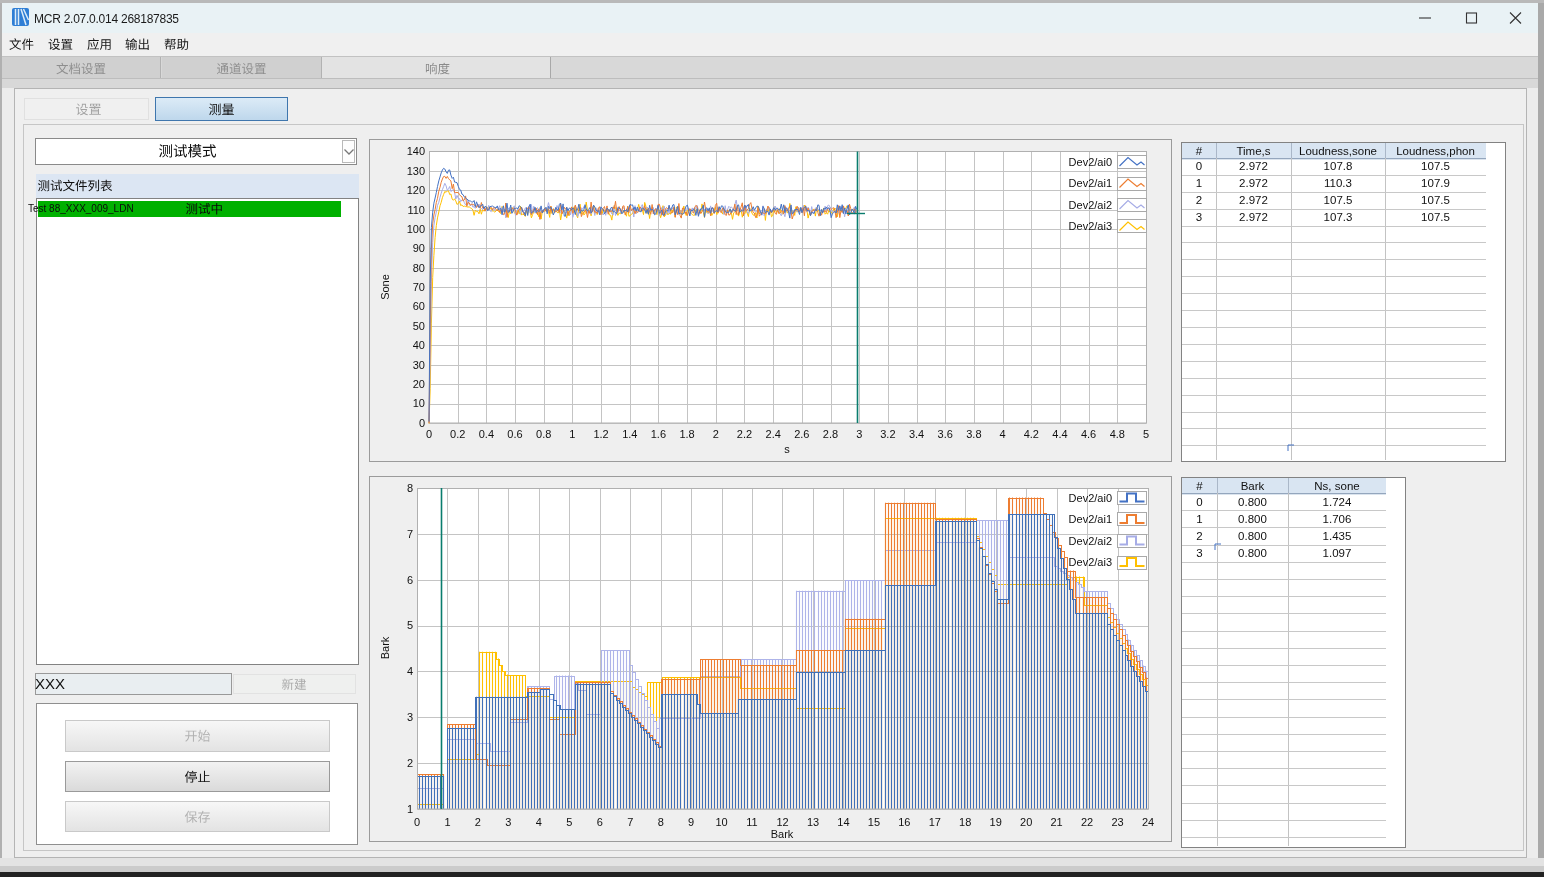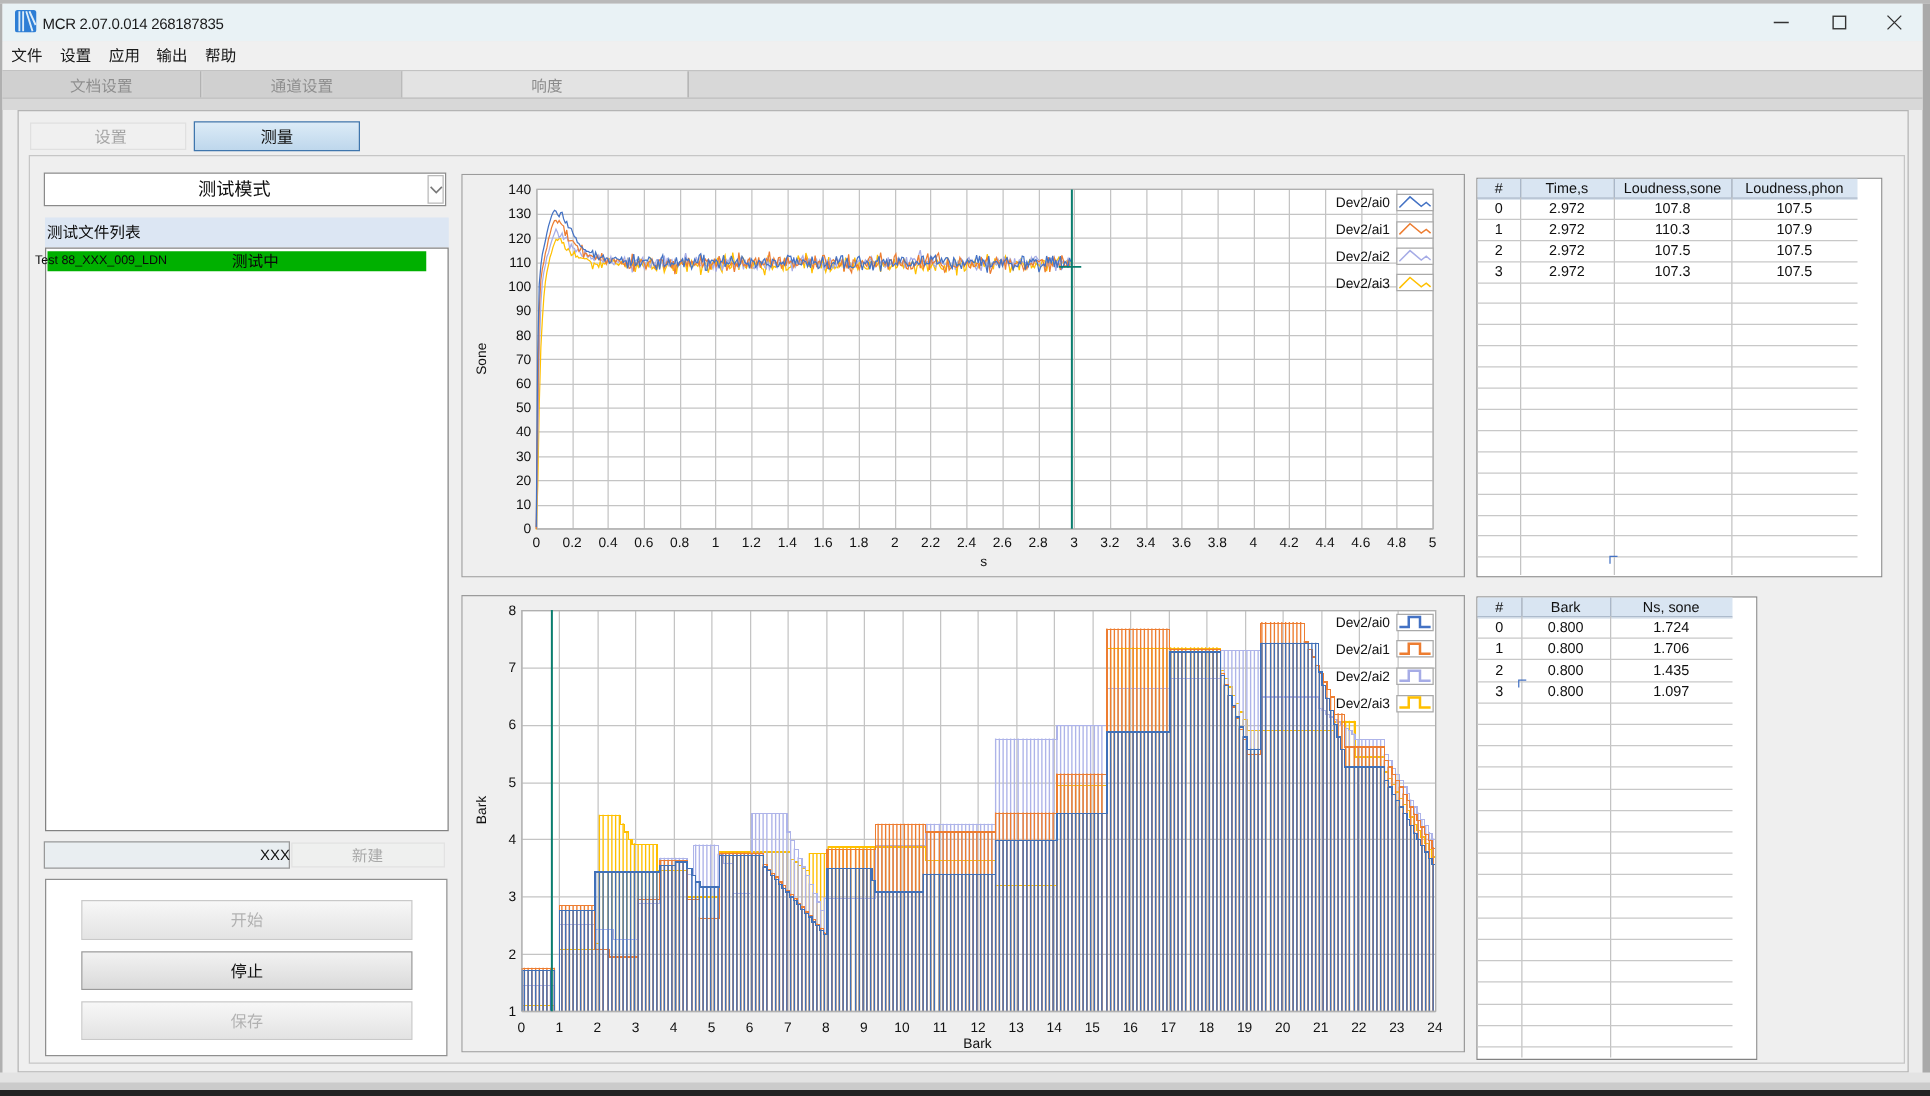--- a/index.html
+++ b/index.html
@@ -36,21 +36,21 @@
 <div class="abs" style="left:35px;top:138px;width:322px;height:27px;background:#fff;border:1px solid #8a8a8a"></div>
 <div class="abs" style="left:342px;top:140px;width:13px;height:23px;background:#fdfdfd;border:1px solid #b9b9b9"></div>
 <svg class="abs" style="left:343px;top:148px" width="12" height="9">
     <path d="M1.5,1.5 L6,6 L10.5,1.5" stroke="#777" stroke-width="1.3" fill="none"></path>
   </svg>
 <div class="abs" style="left:36px;top:174px;width:323px;height:24px;background:#dce6f3"></div>
 <div class="abs" style="left:36px;top:198px;width:323px;height:467px;background:#fff;border:1px solid #828282"></div>
 <div class="abs" style="left:38px;top:201px;width:303px;height:16px;background:#00b000"></div>
 <div class="abs" style="left:28px;top:203px;font-size:10px;color:#0a0a0a">Test 88_XXX_009_LDN</div>
 <div class="abs" style="left:35px;top:673px;width:197px;height:22px;background:#e9eef1;border:1px solid #999"></div>
-<div class="abs" style="left:35px;top:673px;width:197px;height:22px;font-size:12px;color:#111;text-align:right;line-height:22px">XXX</div>
+<div class="abs" style="left:35px;top:673px;width:197px;height:22px;font-size:15px;color:#111;text-align:left;line-height:22px">XXX</div>
 <div class="abs" style="left:233px;top:674px;width:123px;height:20px;background:#eff0ef;border:1px solid #e2e2e2"></div>
 <div class="abs" style="left:36px;top:703px;width:322px;height:142px;background:#fff;border:1px solid #8f8f8f"></div>
 <div class="abs" style="left:65px;top:720px;width:265px;height:32px;background:linear-gradient(#f7f7f7,#e3e3e3);border:1px solid #c9c9c9"></div>
 <div class="abs" style="left:65px;top:761px;width:265px;height:31px;background:linear-gradient(#f2f2f2,#dadada);border:1px solid #9a9a9a"></div>
 <div class="abs" style="left:65px;top:801px;width:265px;height:31px;background:linear-gradient(#f7f7f7,#e3e3e3);border:1px solid #c9c9c9"></div>
 <svg style="position:absolute;left:369px;top:139px" width="803" height="323" font-family="Liberation Sans, sans-serif" fill="#111">
 <rect x="0.5" y="0.5" width="802" height="322" fill="#efefef" stroke="#9b9b9b"></rect>
 <rect x="60.5" y="12.5" width="717" height="271.5" fill="#ffffff"></rect>
 <line x1="60.5" y1="12.5" x2="60.5" y2="284" stroke="#c4c4c4"></line>
     <line x1="89.5" y1="12.5" x2="89.5" y2="284" stroke="#c4c4c4"></line>

